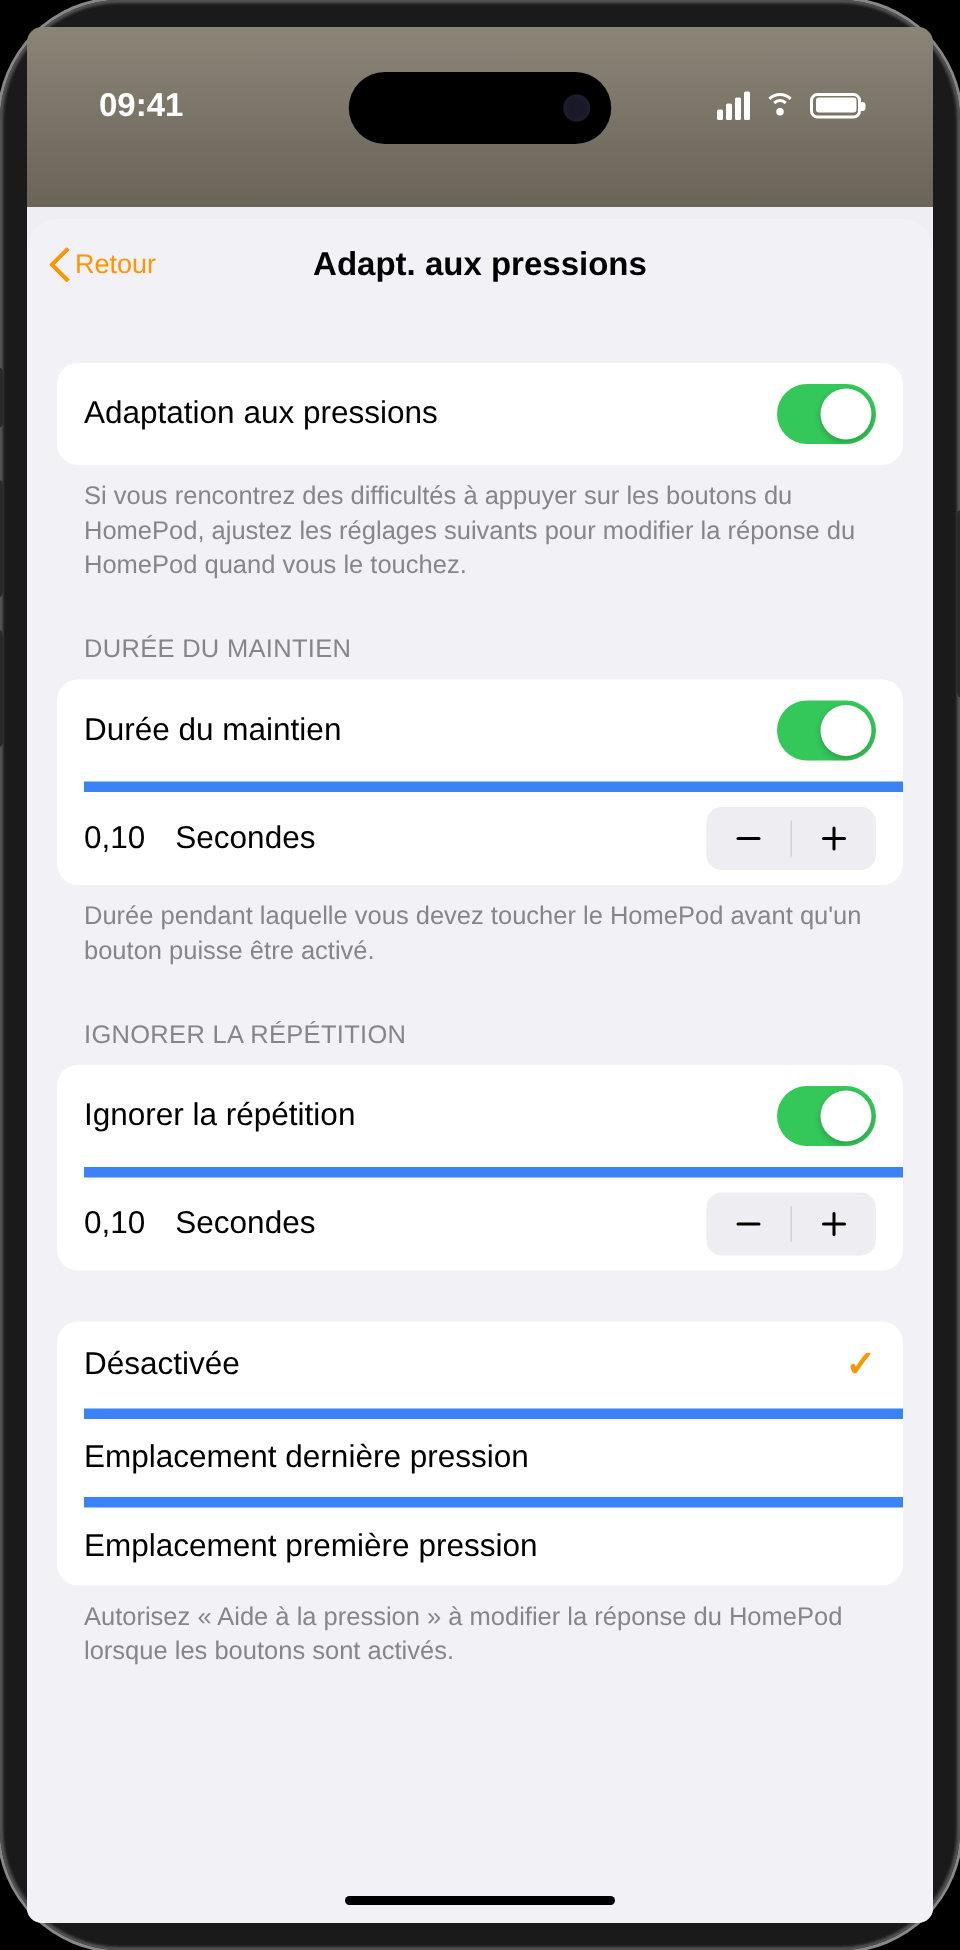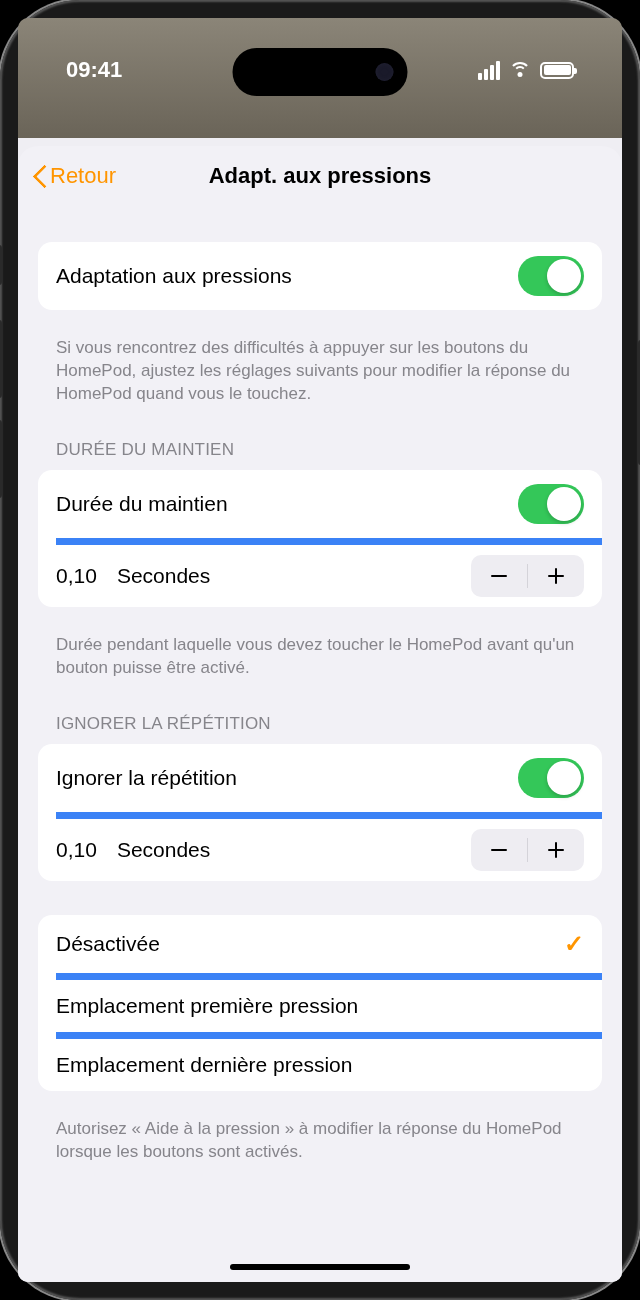--- a/index.html
+++ b/index.html
@@ -82,35 +82,35 @@
       border-radius: 20px 20px 0 0;
       overflow-y: auto;
     }
     .nav-bar {
       height: 60px;
       display: flex;
       align-items: center;
       position: relative;
       padding: 0 14px;
     }
-    .back-btn { display:flex; align-items:center; color:#ff9500; font-size:22px; }
+    .back-btn { display:flex; align-items:center; color:#ff9500; font-size:18px; }
     .back-chevron { width:16px; height:28px; margin-right:2px; }
     .back-chevron::before { content:''; display:block; width:14px; height:14px; border-left:3.5px solid #ff9500; border-bottom:3.5px solid #ff9500; transform:rotate(45deg); margin-top:6px; margin-left:4px; border-radius:1px; }
     .nav-title { position:absolute; left:0; right:0; text-align:center; font-size:22px; font-weight:600; color:#000; pointer-events:none; }
 
     .content { padding: 0 20px 60px; margin-top: 28px; }
     .group { margin-top: 34px; }
     .group:first-child { margin-top: 36px; }
     .group-header { font-size:17px; color:#86858b; text-transform:uppercase; padding:0 18px 10px; letter-spacing:0.2px; }
     .card { background:#fff; border-radius:14px; overflow:hidden; }
     .row { display:flex; align-items:center; justify-content:space-between; padding:14px 18px; min-height:58px; }
     .row + .row { border-top:7px solid #3b82f6; margin-left:18px; padding-left:0; }
     .row + .row > :last-child { margin-right:0; }
     .row-label { font-size:21px; color:#000; }
-    .footer { font-size:17px; color:#86858b; padding:27px 18px 0; line-height:1.35; }
+    .footer { font-size:17px; color:#86858b; padding:10px 18px 0; line-height:1.35; }
 
     .toggle { width:66px; height:40px; background:#34c759; border-radius:20px; position:relative; flex-shrink:0; }
     .toggle::after { content:''; position:absolute; right:3px; top:3px; width:34px; height:34px; background:#fff; border-radius:50%; box-shadow:0 2px 4px rgba(0,0,0,0.2); }
 
     .stepper-row { padding:10px 18px 10px; }
     .stepper-val { display:flex; gap:20px; font-size:21px; color:#000; }
     .stepper { display:flex; background:#eeedf2; border-radius:10px; overflow:hidden; }
     .stepper button { width:56px; height:42px; border:none; background:transparent; font-size:26px; color:#000; display:flex; align-items:center; justify-content:center; font-weight:300; }
     .stepper .divider { width:1px; background:#d4d3d9; margin:9px 0; }
     .stepper svg { width:20px; height:20px; }
@@ -233,24 +233,24 @@
           </div>
         </div>
 
         <div class="group">
           <div class="card">
             <div class="row">
               <span class="row-label">Désactivée</span>
               <span class="check">✓</span>
             </div>
             <div class="row">
+              <span class="row-label">Emplacement dernière pression</span>
+            </div>
+            <div class="row">
               <span class="row-label">Emplacement première pression</span>
-            </div>
-            <div class="row">
-              <span class="row-label">Emplacement dernière pression</span>
             </div>
           </div>
           <div class="footer">Autorisez « Aide à la pression » à modifier la réponse du HomePod lorsque les boutons sont activés.</div>
         </div>
 
       </div>
     </div>
 
     <div class="home-indicator"></div>
   </div>

